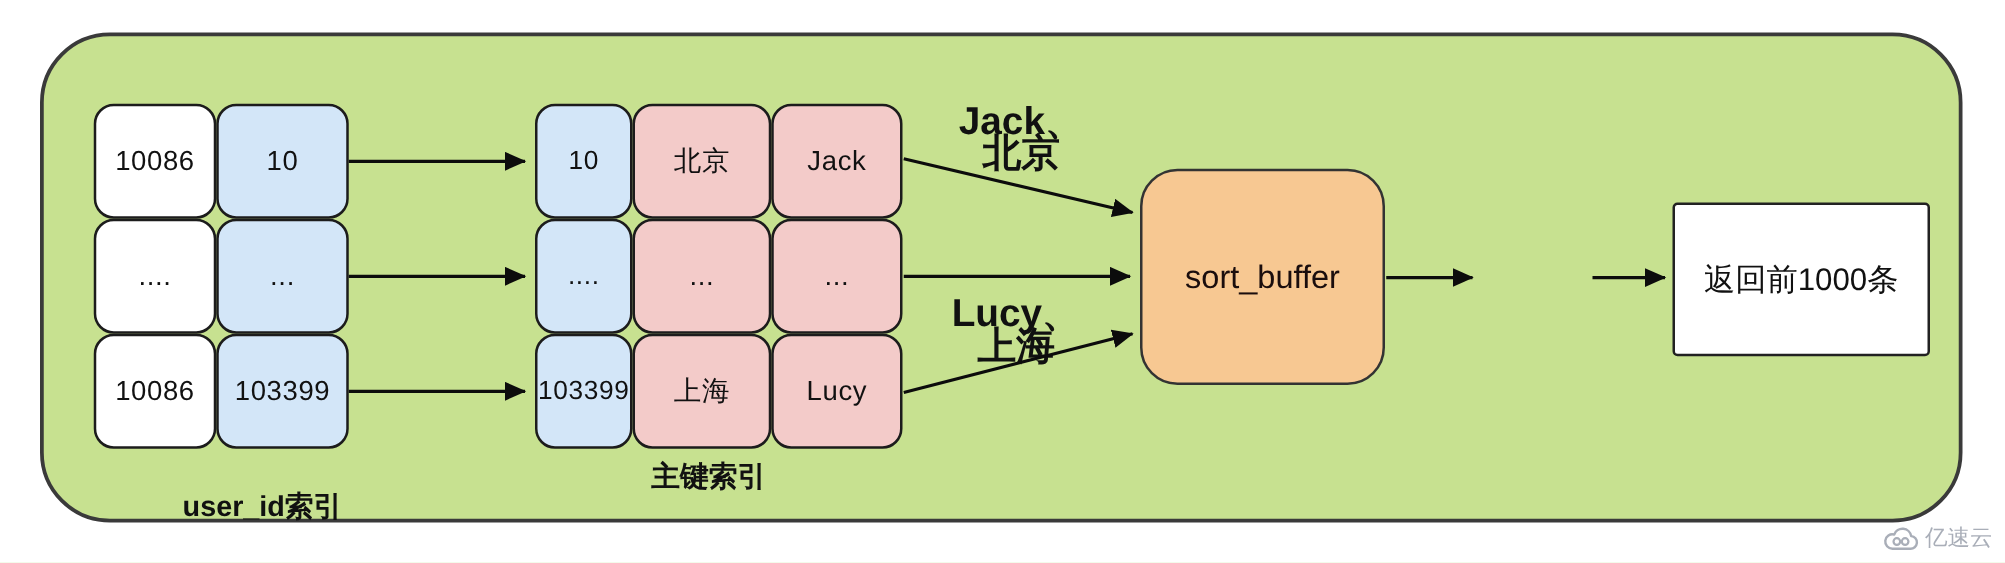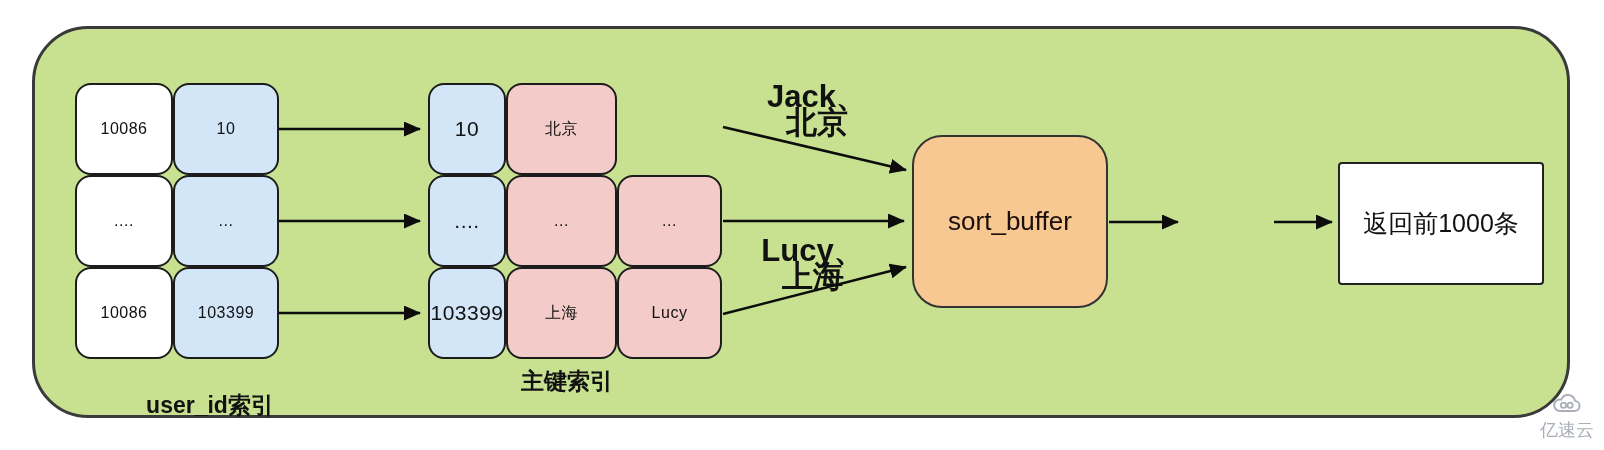--- a/index.html
+++ b/index.html
@@ -10,21 +10,21 @@
   }
   #canvas{
     position:absolute;left:32px;top:26px;width:1538px;height:392px;
     background:var(--c-canvas_green,#c7e190);
     border:3px solid #3a3a3a;border-radius:56px;box-sizing:border-box;
   }
   .cell{
     position:absolute;height:92px;box-sizing:border-box;
     border:2.5px solid #1c1c1c;border-radius:16px;
     display:flex;align-items:center;justify-content:center;
-    font-size:16px;font-weight:500;letter-spacing:0.5px;
+    font-size:22px;font-weight:500;letter-spacing:0.5px;
   }
   .white{background:var(--c-cell_white,#ffffff);}
   .blue{background:var(--c-cell_blue,#d3e6f8);}
   .pink{background:var(--c-cell_pink,#f3cbc9);}
   
   .lc1{left:75px;width:98px;}
   .lc2{left:173px;width:106px;}
   
   .mc1{left:428px;width:78px;font-size:21px;}
   .mc2{left:506px;width:111px;}
@@ -58,22 +58,22 @@
     font-size:26px;font-weight:500;
   }
   #result-box{
     position:absolute;left:1338px;top:162px;width:206px;height:123px;
     background:#ffffff;border:2.5px solid #222;border-radius:4px;box-sizing:border-box;
     display:flex;align-items:center;justify-content:center;
     font-size:25px;font-weight:500;
   }
   #arrows{position:absolute;left:0;top:0;width:1604px;height:450px;pointer-events:none;}
   #watermark{
-    position:absolute;right:10px;bottom:8px;display:flex;align-items:center;gap:4px;
-    color:var(--c-watermark_gray,#a9aeb8);font-size:18px;font-weight:500;flex-direction:column;
+    position:absolute;right:10px;bottom:8px;display:flex;align-items:flex-end;gap:4px;
+    color:var(--c-watermark_gray,#a9aeb8);font-size:18px;font-weight:500;
   }
 </style>
 </head>
 <body>
 
 <div id="stage">
   <div id="canvas"></div>
 
   <div class="cell white lc1 r1">10086</div>
   <div class="cell white lc1 r2">....</div>
@@ -82,20 +82,21 @@
   <div class="cell blue lc2 r2">...</div>
   <div class="cell blue lc2 r3">103399</div>
   <div id="label-left" class="tbl-label">user_id索引</div>
 
   <div class="cell blue mc1 r1">10</div>
   <div class="cell blue mc1 r2">....</div>
   <div class="cell blue mc1 r3">103399</div>
   <div class="cell pink mc2 r1">北京</div>
   <div class="cell pink mc2 r2">...</div>
   <div class="cell pink mc2 r3">上海</div>
+  <div class="cell pink mc3 r1">Jack</div>
   <div class="cell pink mc3 r2">...</div>
   <div class="cell pink mc3 r3">Lucy</div>
   <div id="label-mid" class="tbl-label">主键索引</div>
 
   <div id="note-top" class="arrow-note">
     <div>Jack、</div>
     <div>北京</div>
   </div>
   <div id="note-bottom" class="arrow-note">
     <div>Lucy、</div>

